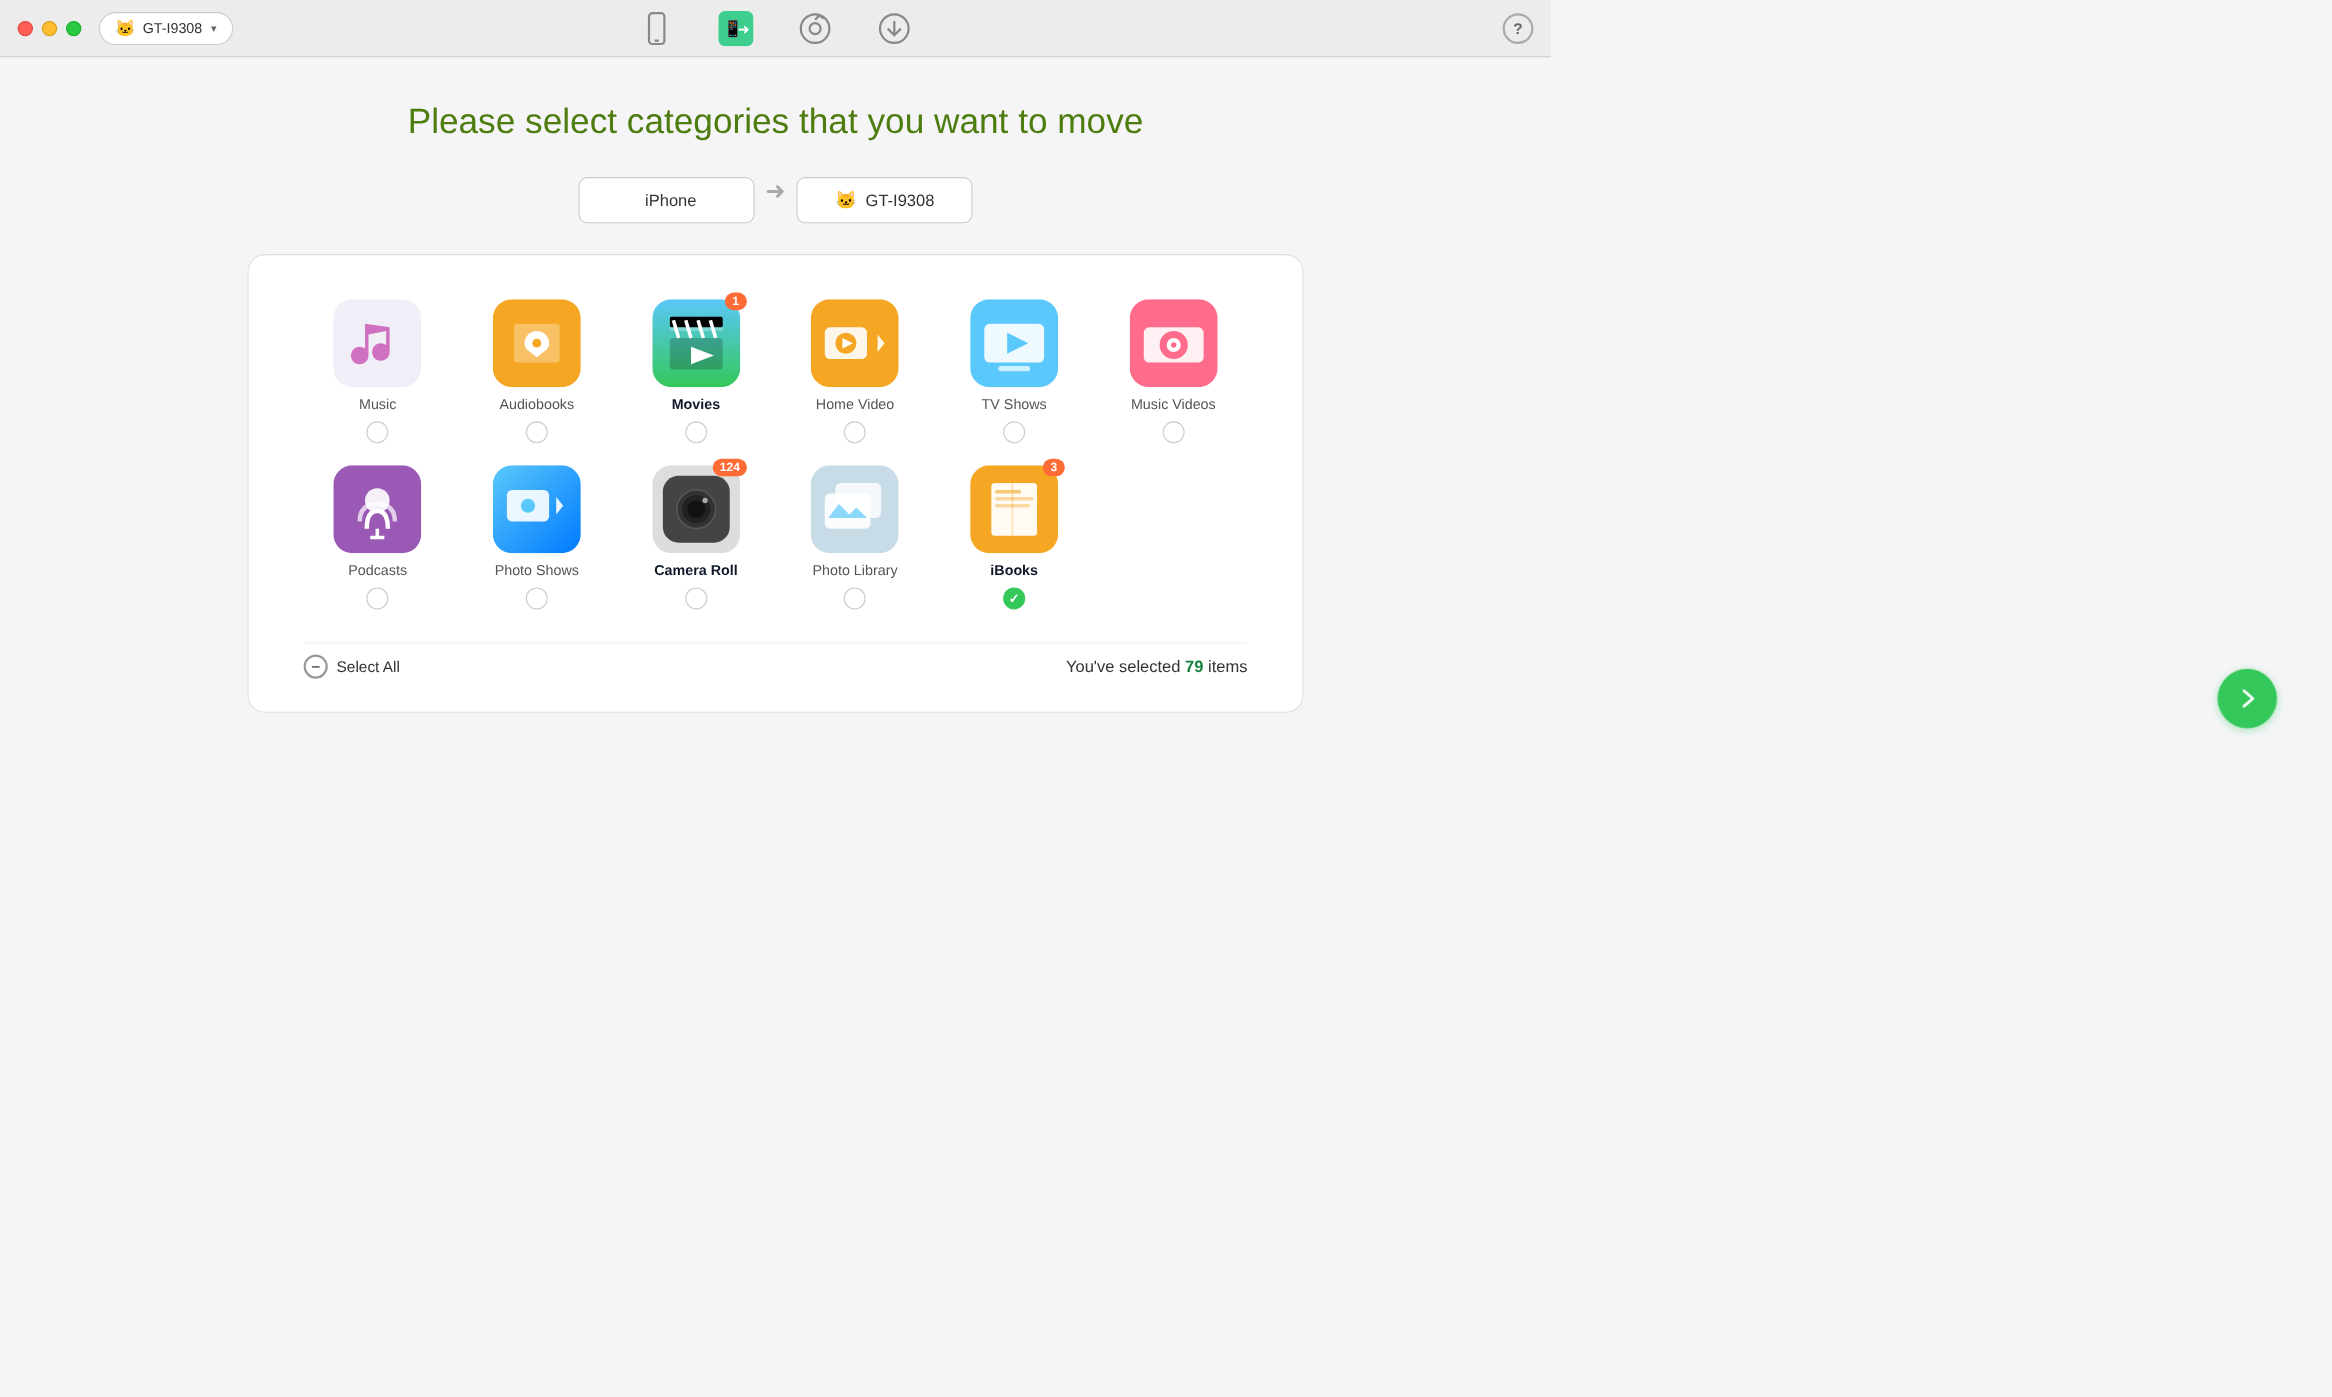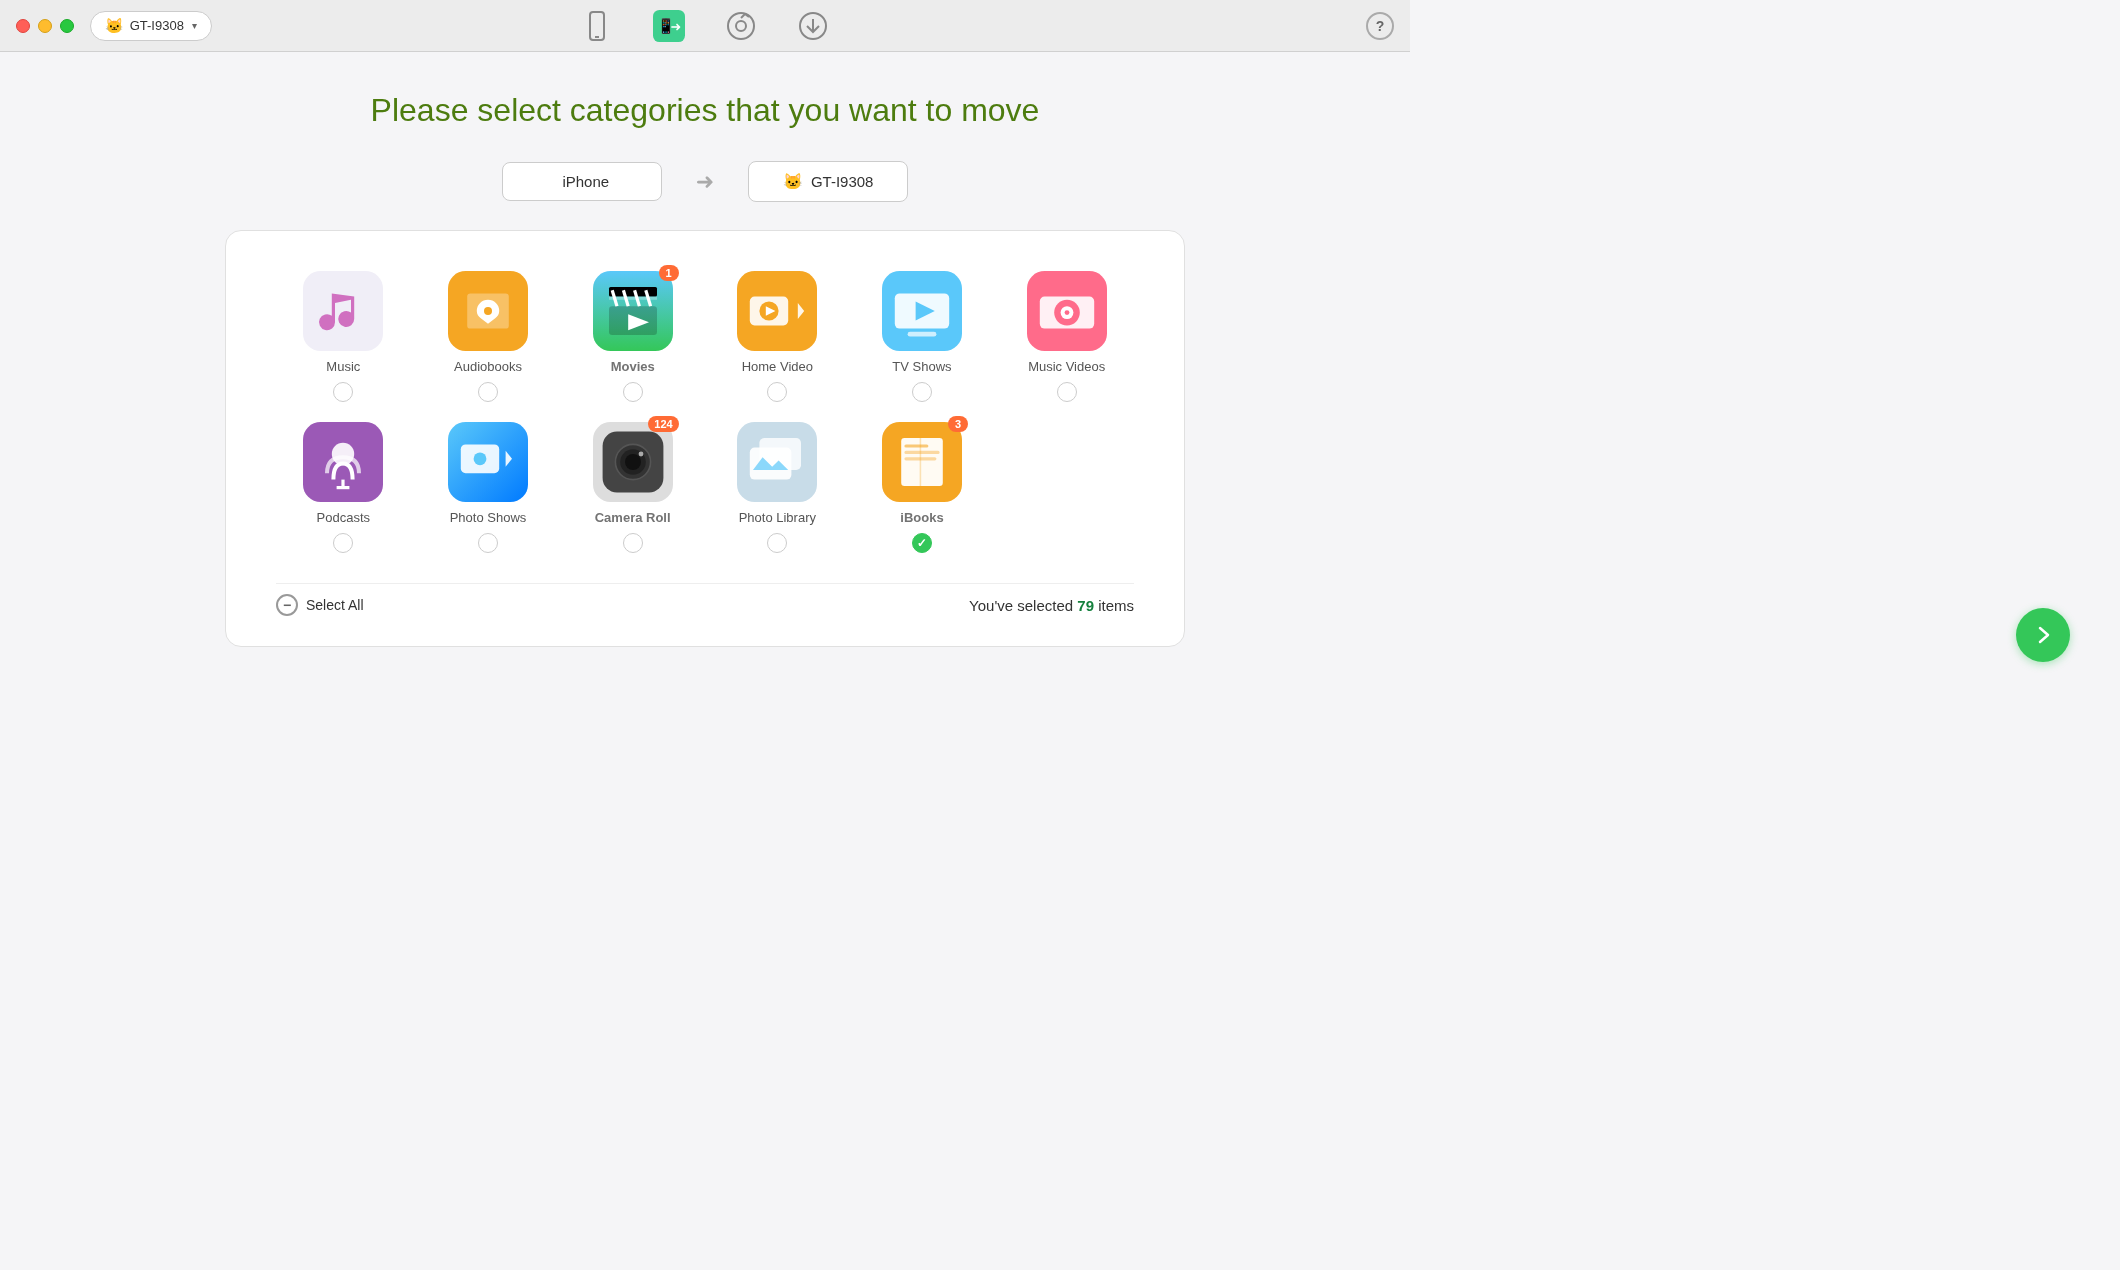--- a/index.html
+++ b/index.html
@@ -100,22 +100,21 @@
     .page-title {
       font-size: 32px;
       font-weight: 400;
       color: #4d7c0f;
       margin-bottom: 32px;
       text-align: center;
     }
 
     .device-transfer-row {
       display: flex;
-      align-items: center;
-      gap: 34px;
+      gap: 10px;
       margin-bottom: 28px;
     }
     .device-pill {
       background: white;
       border: 1px solid #ccc;
       border-radius: 8px;
       padding: 10px 24px;
       display: flex;
       align-items: center;
       gap: 8px;
@@ -178,21 +177,21 @@
       min-width: 20px;
       text-align: center;
     }
     .category-label {
       font-size: 13px;
       color: #555;
       text-align: right;
     }
     .category-label.bold {
       font-weight: 700;
-      color: #737373;
+      color: #0f172a;
     }
     .radio-btn {
       width: 20px;
       height: 20px;
       border-radius: 50%;
       border: 1.5px solid #ccc;
       background: white;
       display: flex;
       align-items: center;
       justify-content: center;

